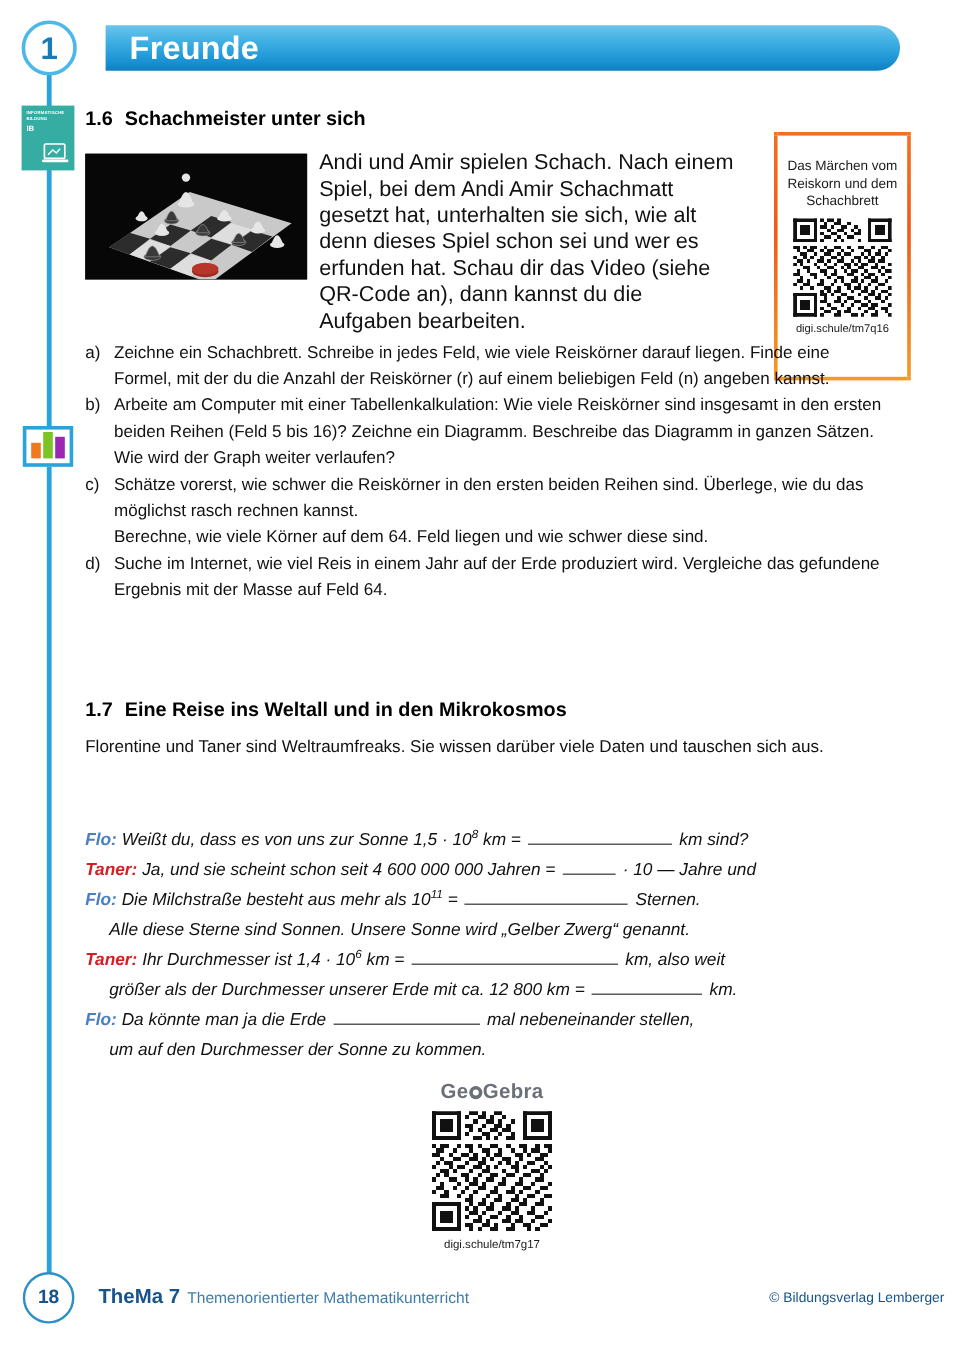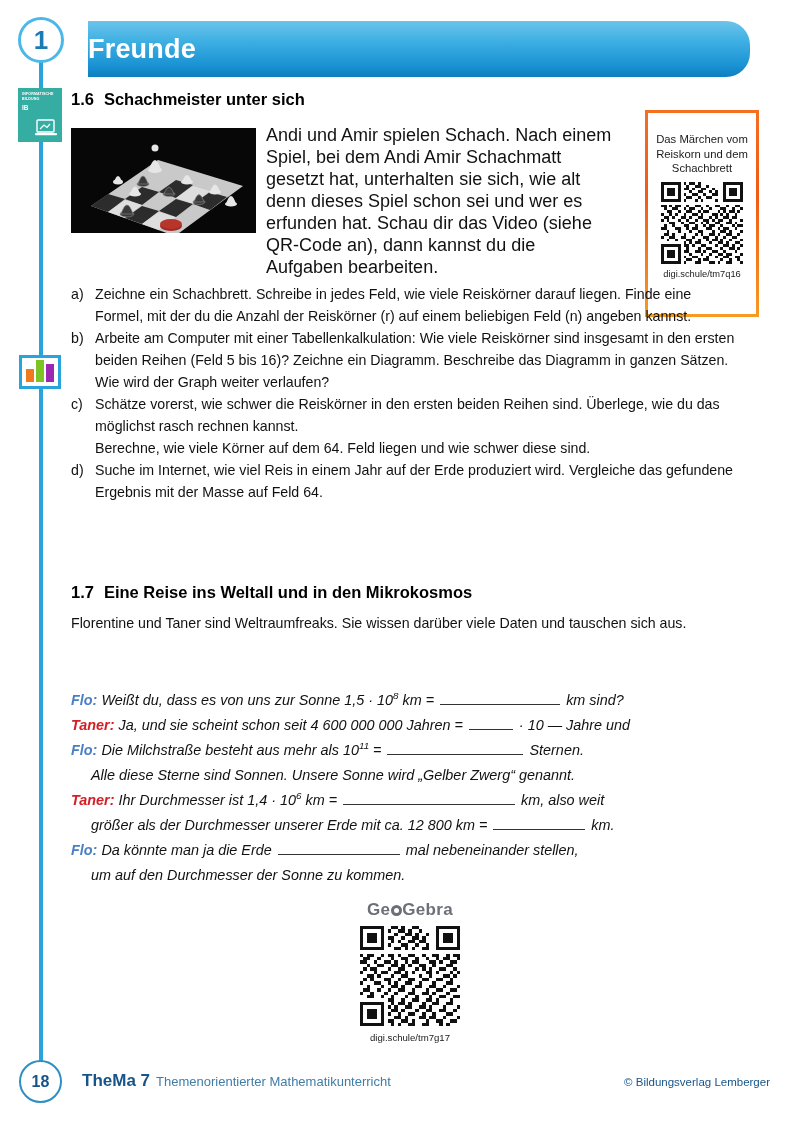--- a/index.html
+++ b/index.html
@@ -43,26 +43,27 @@
     color: #1b7bb5;
     z-index: 3;
   }
 
   
   .banner {
     position: absolute;
     left: 88px;
     top: 21px;
     width: 662px;
-    height: 56px;
+    height: 38px;
     border-radius: 0 24px 24px 0;
     background: linear-gradient(to bottom, #6cc4ea 0%, #3fb0e3 35%, #1b93d4 78%, #0d7fc0 100%);
     display: flex;
     align-items: center;
     box-sizing: border-box;
+    padding-left: 20px;
   }
   .banner-title {
     color: #ffffff;
     font-size: 27px;
     font-weight: bold;
     letter-spacing: 0.2px;
   }
 
   
   .ib-icon {
@@ -306,21 +307,21 @@
     white-space: nowrap;
   }
   .footer-sub {
     font-size: 13px;
     font-weight: normal;
     color: #3f7da8;
     margin-left: 6px;
   }
   .footer-copy {
     position: absolute;
-    right: 30px;
+    right: 13px;
     top: 1076px;
     font-size: 11.5px;
     color: #17548a;
     margin-left: 40px;
   }
 </style>
 </head>
 <body>
 
 <div class="rail-line"></div>

